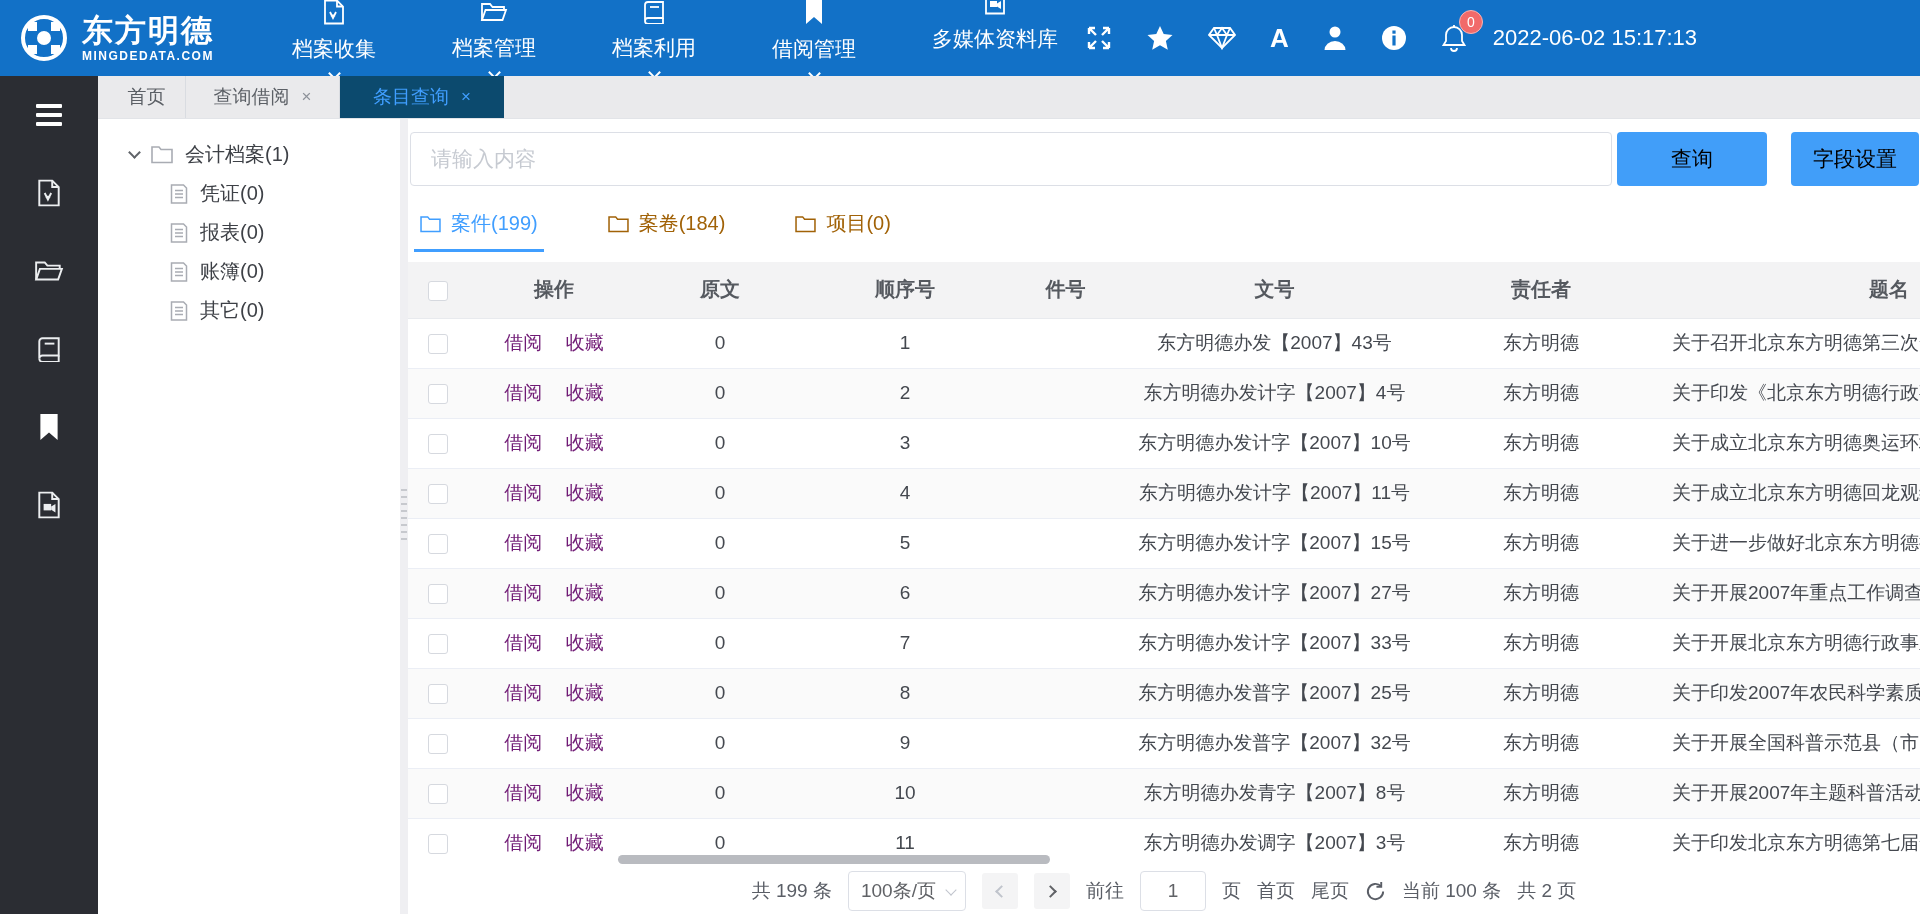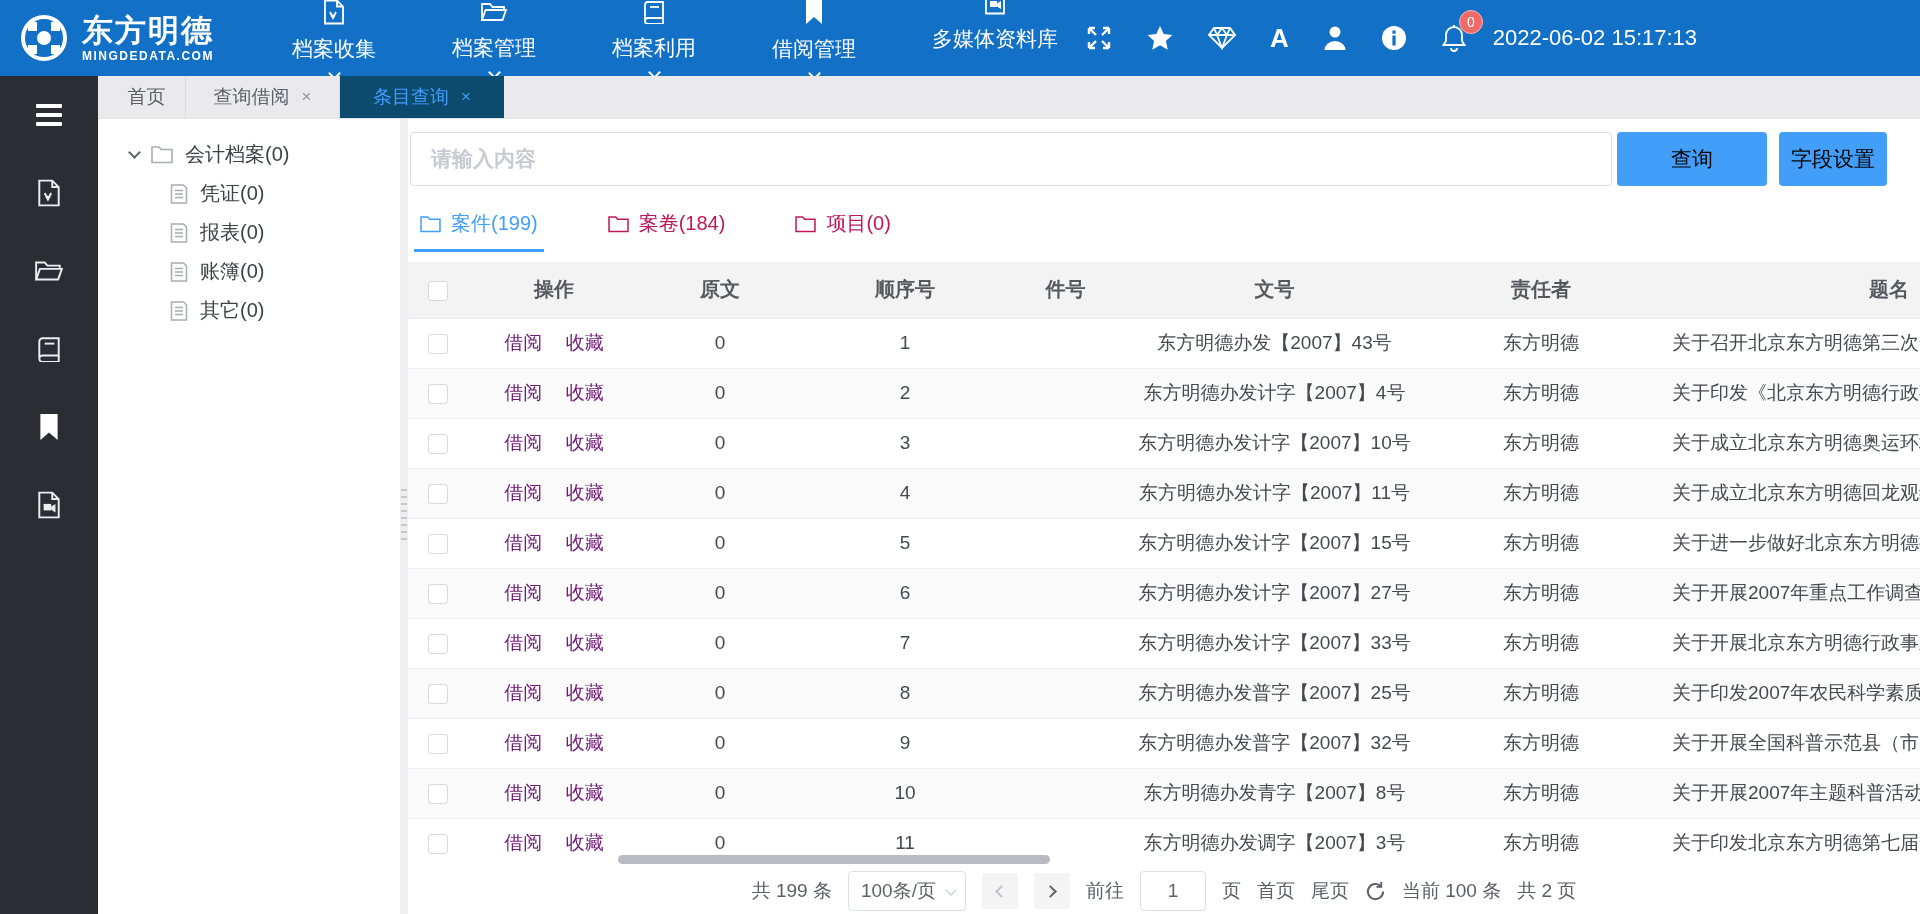--- a/index.html
+++ b/index.html
@@ -54,29 +54,29 @@
 
   .vdivider { position:absolute; left:400px; top:119px; width:8px; height:795px; background:#efeff2; }
   .vdivider .grip { position:absolute; left:1px; top:370px; width:6px; height:54px;
     background:repeating-linear-gradient(#c7c9ce 0 2px, transparent 2px 7px); }
 
   
   .main { position:absolute; left:408px; top:119px; width:1512px; height:795px; background:#fff; }
   .searchrow { display:flex; align-items:center; margin:13px 0 0 2px; }
   .searchrow input { width:1202px; height:54px; border:1px solid #dcdfe6; border-radius:4px;
     font-size:21px; padding:0 20px; color:#333; outline:none;
-    font-family:"Liberation Sans","DejaVu Sans",sans-serif;font-weight:bold; }
+    font-family:"Liberation Sans","DejaVu Sans",sans-serif; }
   .searchrow input::placeholder { color:#c6cad1; }
   .btn { height:54px; background:#419ef9; color:#000000; font-size:21px; border:none; border-radius:4px;
     cursor:pointer; font-family:"Liberation Sans","DejaVu Sans",sans-serif; }
   .btn.query { width:150px; margin-left:5px; }
-  .btn.fields { width:108px; margin-left:12px; }
+  .btn.fields { width:128px; margin-left:24px; }
 
   .ctabs { display:flex; align-items:flex-end; gap:58px; margin:20px 0 0 6px; height:46px; }
-  .ctab { display:flex; align-items:center; gap:10px; font-size:20px; color:#be185d;
+  .ctab { display:flex; align-items:center; gap:10px; font-size:20px; color:#a16207;
     padding:0 6px 12px 6px; cursor:pointer; border-bottom:3px solid transparent; }
   .ctab.active { color:#409eff; border-bottom-color:#409eff; }
 
   
   .table-clip { width:1512px; overflow:hidden; margin-top:10px; }
   table { border-collapse:collapse; table-layout:fixed; width:1716px; }
   col.c-check{width:60px} col.c-op{width:172px} col.c-orig{width:160px} col.c-seq{width:210px}
   col.c-item{width:111px} col.c-doc{width:307px} col.c-auth{width:226px} col.c-title{width:470px}
   thead th { height:56px; background:#f3f3f4; font-size:20px; font-weight:bold; color:#55595f;
     text-align:center; border-bottom:1px solid #e8eaee; }
@@ -290,21 +290,21 @@
     <span class="x">×</span>
   </div>
 </div>
 
 <div class="treepanel">
   <div class="tnode root">
     <span class="caret"></span>
     <svg width="22" height="19" viewBox="0 0 22 19" fill="none" stroke="#a9acb3" stroke-width="1.6">
       <path d="M1 17.5V2h7l2 2.5h11v13z"></path>
       </svg>
-    <span>会计档案(0)</span>
+    <span>会计档案(1)</span>
   </div>
   <div>
   <div class="tnode child">
     <svg width="18" height="20" viewBox="0 0 18 20" fill="none" stroke="#a9acb3" stroke-width="1.5">
       <path d="M1.5 1h12l3 3v15h-15z"></path>
           <path d="M5 6.5h8M5 10h8M5 13.5h8"></path>
         </svg>
     <span>凭证(0)</span>
   </div>
 

